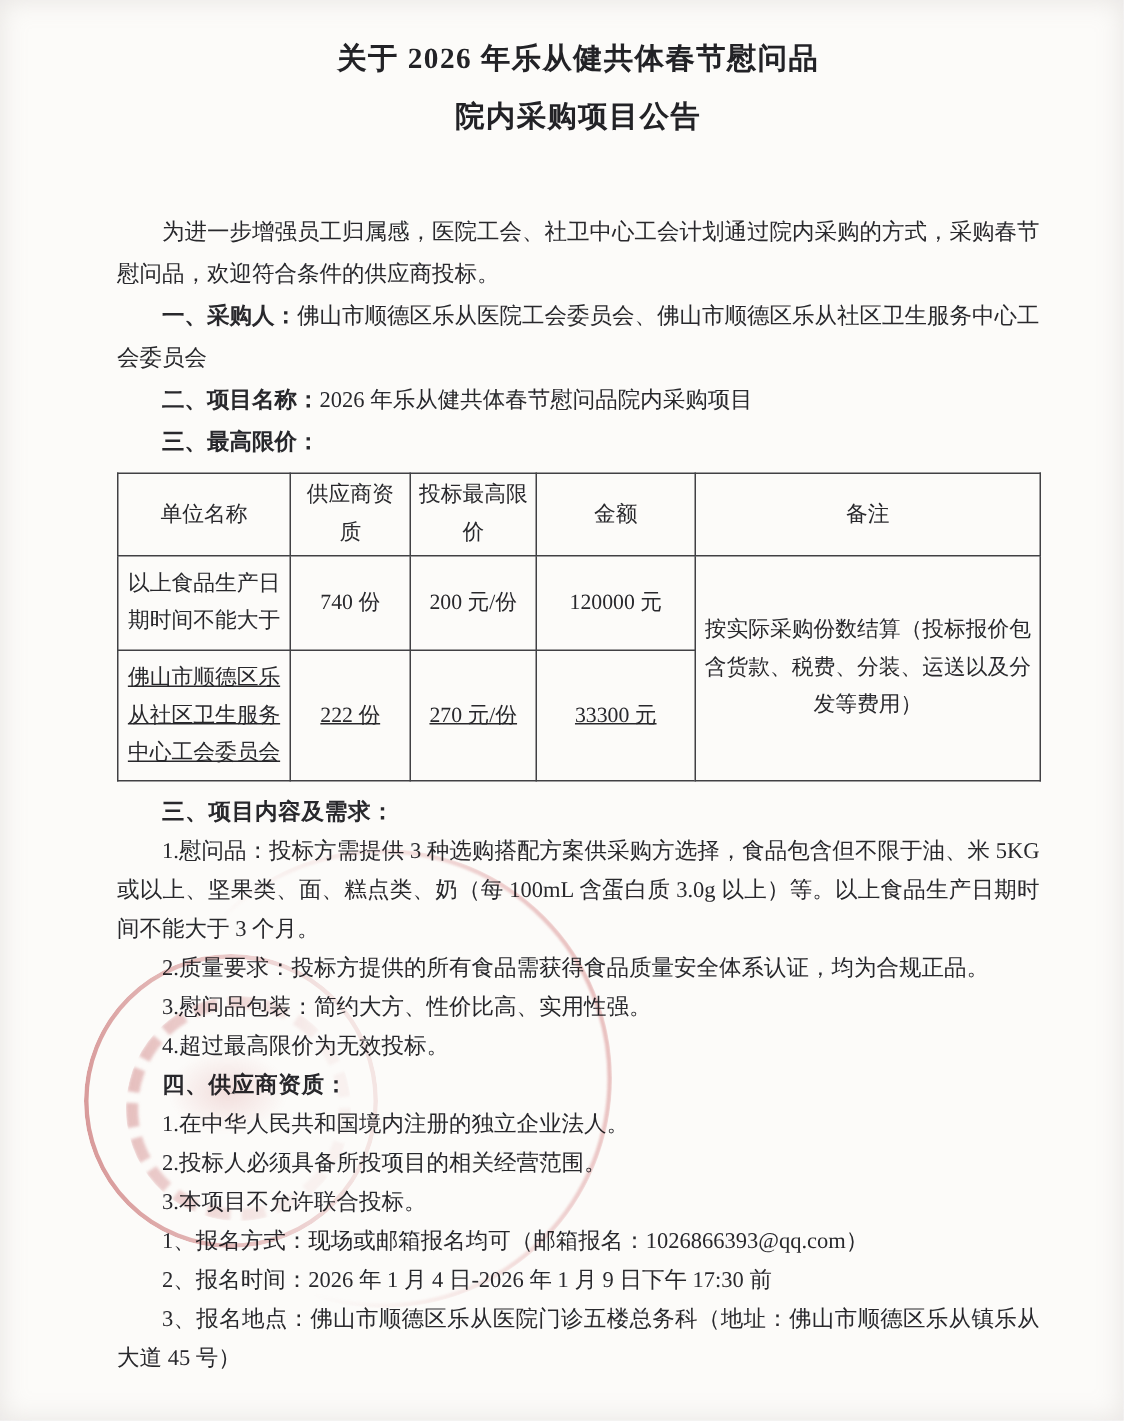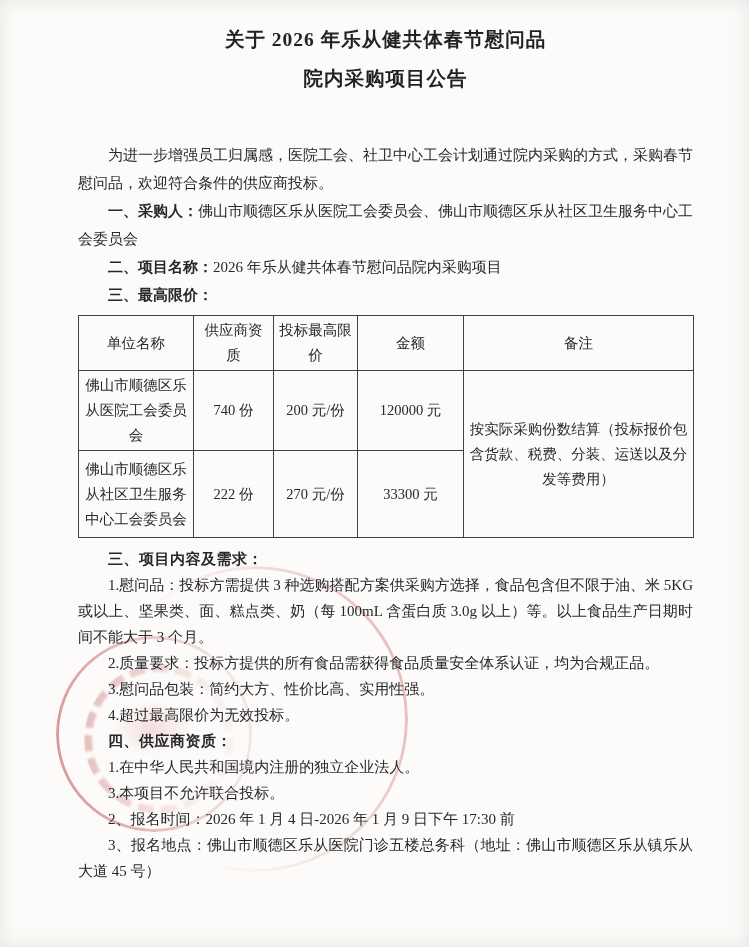--- a/index.html
+++ b/index.html
@@ -55,21 +55,21 @@
     font-weight: normal;
     font-size: 14.5px;
     line-height: 25px;
     text-align: center;
     vertical-align: middle;
     padding: 2px 4px;
     overflow: hidden;
   }
   table.limits th { height: 48px; }
   tr.r1 td { height: 58px; }
-  tr.r2 td { height: 82px; }
+  tr.r2 td { height: 82px; text-decoration: underline; }
   td.remark {
     text-align: justify;
     text-align-last: center;
     padding: 0 26px;
     line-height: 30px;
   }
   td.org { padding: 0 7px; }
   
   .stamp-layer { position: absolute; left: 0; top: 0; width: 749px; height: 947px;
     pointer-events: none; z-index: 2; mix-blend-mode: multiply; }
@@ -136,21 +136,21 @@
         <tr>
           <th>单位名称</th>
           <th>供应商资质</th>
           <th>投标最高限价</th>
           <th>金额</th>
           <th>备注</th>
         </tr>
       </thead>
       <tbody>
         <tr class="r1">
-          <td class="org">佛山市顺德区乐从医院工会委员会</td>
+          <td class="org">以上食品生产日期时间不能大于</td>
           <td>740 份</td>
           <td>200 元/份</td>
           <td>120000 元</td>
           <td class="remark" rowspan="2">按实际采购份数结算（投标报价包含货款、税费、分装、运送以及分发等费用）</td>
         </tr>
         <tr class="r2">
           <td class="org">佛山市顺德区乐从社区卫生服务中心工会委员会</td>
           <td>222 份</td>
           <td>270 元/份</td>
           <td>33300 元</td>
@@ -160,22 +160,24 @@
 
     <div class="body-bottom">
       <p class="indent heading-sans">三、项目内容及需求：</p>
       <p class="indent">1.慰问品：投标方需提供 3 种选购搭配方案供采购方选择，食品包含但不限于油、米 5KG 或以上、坚果类、面、糕点类、奶（每 100mL 含蛋白质 3.0g 以上）等。以上食品生产日期时间不能大于 3 个月。</p>
       <p class="indent">2.质量要求：投标方提供的所有食品需获得食品质量安全体系认证，均为合规正品。</p>
       <p class="indent">3.慰问品包装：简约大方、性价比高、实用性强。</p>
       <p class="indent">4.超过最高限价为无效投标。</p>
 
       <p class="indent heading-sans">四、供应商资质：</p>
       <p class="indent">1.在中华人民共和国境内注册的独立企业法人。</p>
+      <p class="indent">2.投标人必须具备所投项目的相关经营范围。</p>
       <p class="indent">3.本项目不允许联合投标。</p>
 
+      <p class="indent">1、报名方式：现场或邮箱报名均可（邮箱报名：1026866393@qq.com）</p>
       <p class="indent">2、报名时间：2026 年 1 月 4 日-2026 年 1 月 9 日下午 17:30 前</p>
       <p class="indent">3、报名地点：佛山市顺德区乐从医院门诊五楼总务科（地址：佛山市顺德区乐从镇乐从大道 45 号）</p>
 
     </div>
 
   </div>
 
   <div class="stamp-layer">
     <div class="stamp-big"></div>
     <div class="stamp-small"></div>

